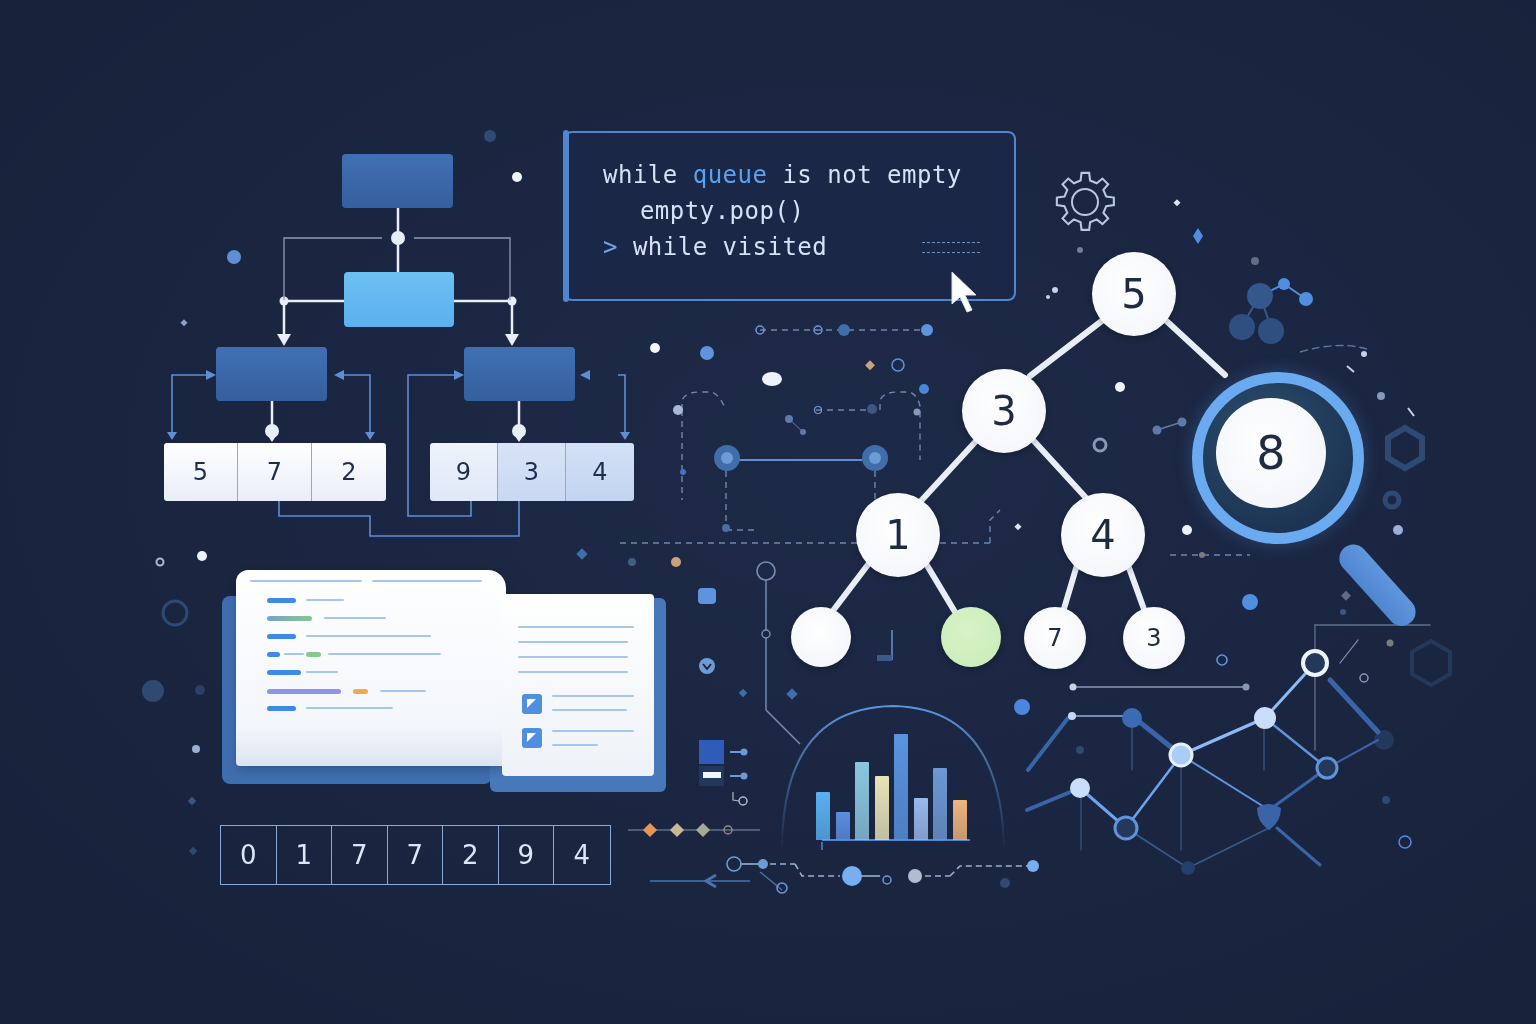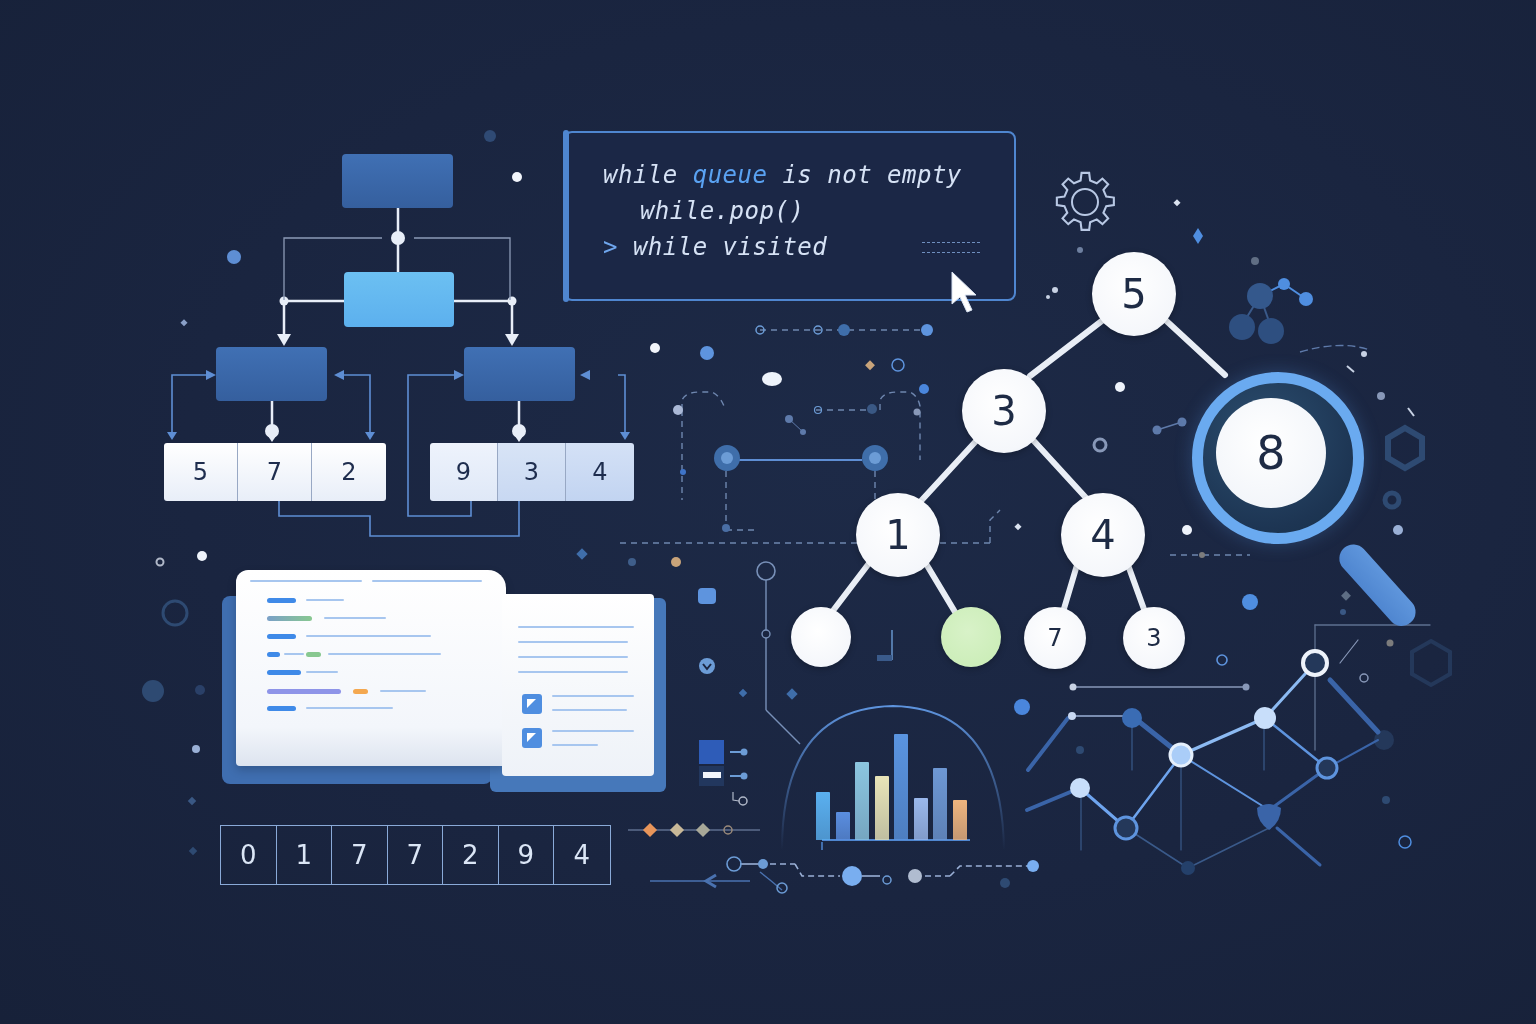--- a/index.html
+++ b/index.html
@@ -36,21 +36,21 @@
     position: absolute; left: 564px; top: 131px; width: 452px; height: 170px;
     border: 2px solid #4f86d0; border-radius: 8px;
     background: #1b2746;
   }
   .code-panel::before {
     content: ""; position: absolute; left: -3px; top: -3px; width: 6px; height: 172px;
     border-radius: 6px; background: #4f86d0;
   }
   .code-line {
     position: absolute; font-family: "DejaVu Sans Mono", monospace; font-size: 24px;
-    color: #d6e2f5; white-space: pre; letter-spacing: 0.5px; font-style: italic;
+    color: #d6e2f5; white-space: pre; letter-spacing: 0.5px;
   }
   .code-line .kw { color: #5aa2f2; }
   .code-line .prompt { color: #6fa6ee; }
   .code-dash { position: absolute; height: 1px; border-top: 1px dashed #6f8fbf; }
 
   
   .tnode {
     position: absolute; border-radius: 50%;
     background: radial-gradient(circle at 45% 40%, #ffffff 0%, #f5f7fb 70%, #e3e9f3 100%);
     display: flex; align-items: center; justify-content: center;
@@ -383,21 +383,21 @@
   <div class="cell">2</div>
 </div>
 <div class="arr a2" style="left:430px;top:443px;">
   <div class="cell">9</div>
   <div class="cell">3</div>
   <div class="cell">4</div>
 </div>
 
 <div class="code-panel">
   <div class="code-line" style="left:37px;top:28px;"><span>while </span><span class="kw">queue</span><span> is not empty</span></div>
-  <div class="code-line" style="left:44px;top:64px;">  while.pop()</div>
+  <div class="code-line" style="left:44px;top:64px;">  empty.pop()</div>
   <div class="code-line" style="left:37px;top:100px;"><span class="prompt">&gt;</span><span> while visited</span></div>
   <div class="code-dash" style="left:356px;top:109px;width:58px;"></div>
   <div class="code-dash" style="left:356px;top:119px;width:58px;"></div>
 </div>
 
 <svg class="abs" style="left:950px;top:270px;" width="30" height="52" viewBox="0 0 30 52">
   <path d="M2 2 L2 34 L10 27 L17 42 L22 40 L15 25 L26 25 Z" fill="#ffffff" stroke="#d8e2f2" stroke-width="1"></path>
 </svg>
 
 <svg class="abs" style="left:1054px;top:170px;" width="64" height="64" viewBox="0 0 64 64">

